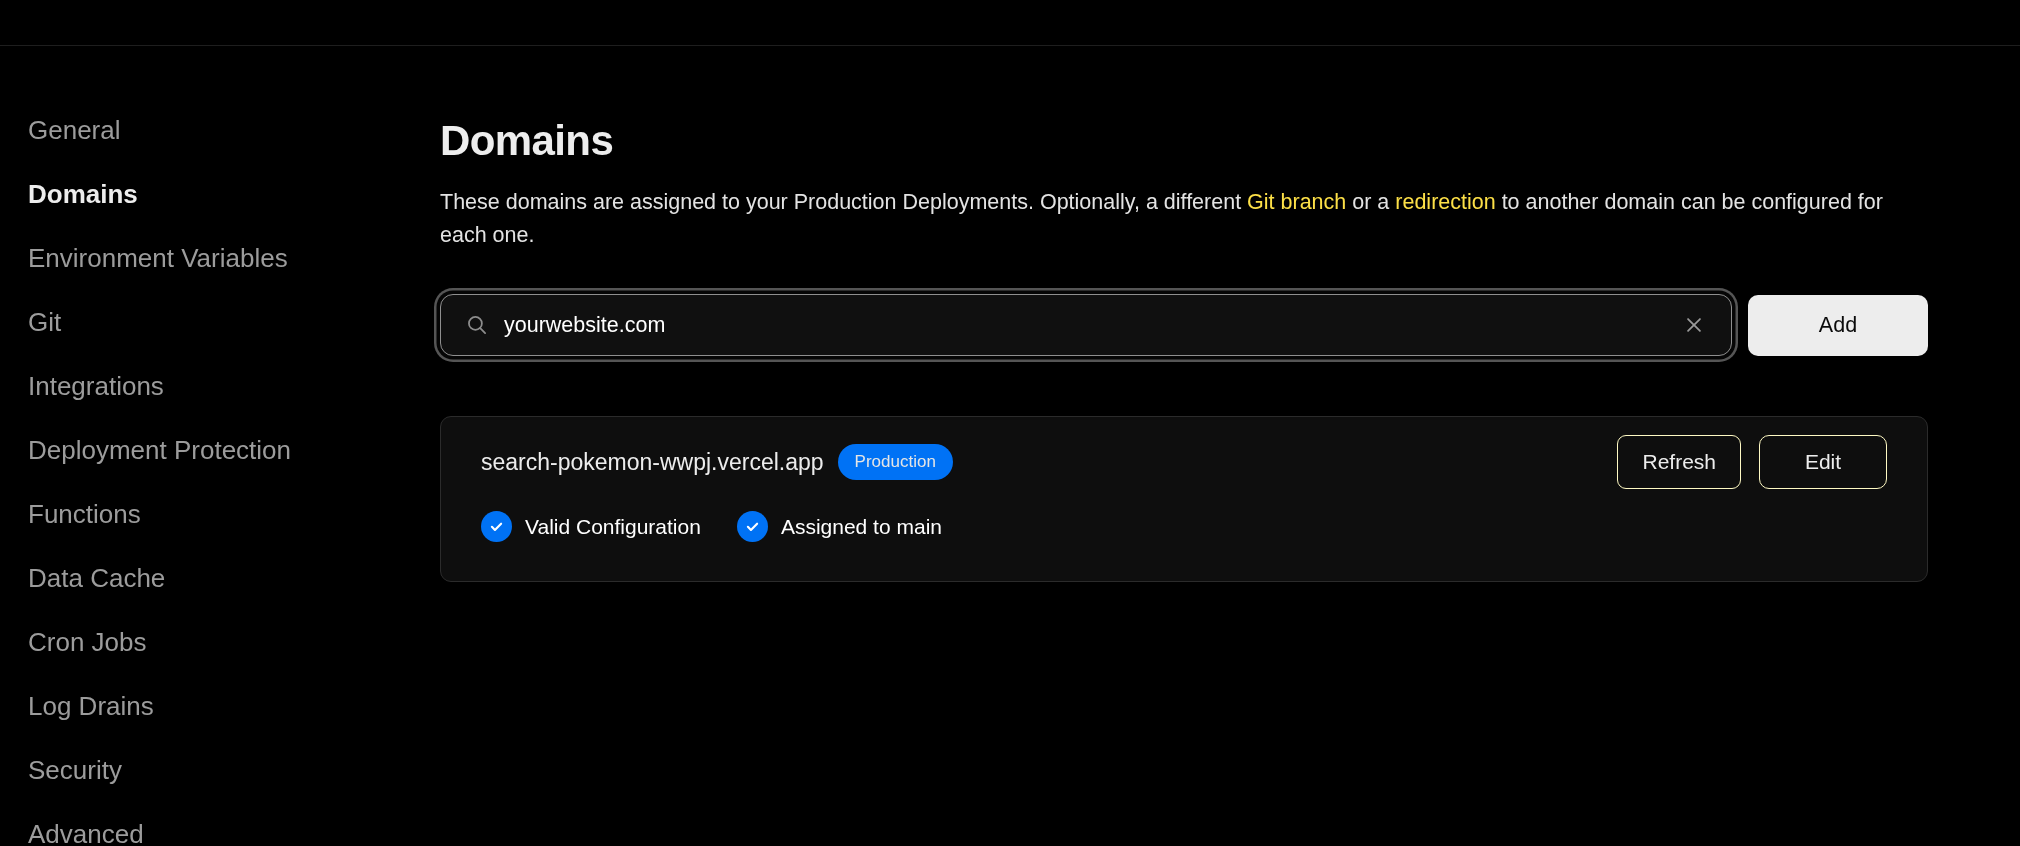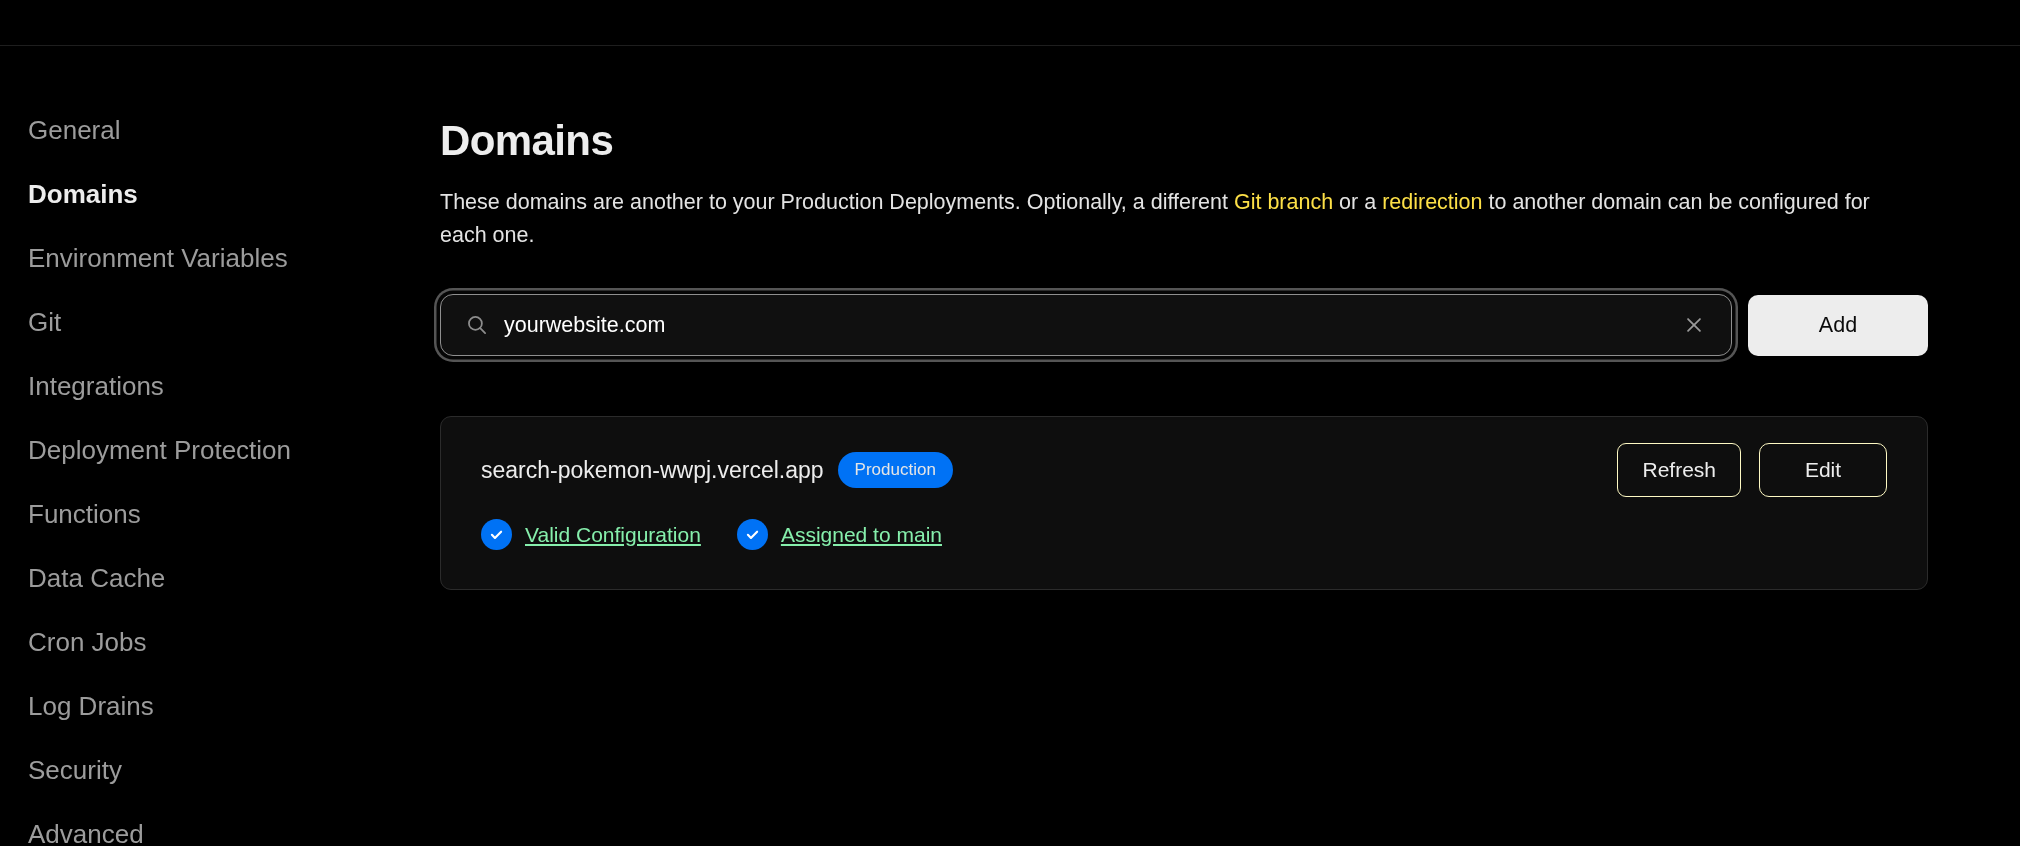--- a/index.html
+++ b/index.html
@@ -114,21 +114,21 @@
     font-weight: 500;
     cursor: pointer;
   }
 
   
   .card {
     margin-top: 60px;
     background: #0e0e0e;
     border: 1px solid #2b2b2b;
     border-radius: 11px;
-    padding: 26px 40px 39px 40px;
+    padding: 18px 40px 39px 40px;
   }
   .card-row1 { display: flex; align-items: center; }
   .domain-name { font-size: 23px; font-weight: 500; color: #ededed; }
   .badge {
     margin-left: 14px;
     background: #0072f5;
     color: #e5e5e5;
     font-size: 17px;
     font-weight: 500;
     line-height: 1;
@@ -162,21 +162,21 @@
   .check-circle {
     width: 31px;
     height: 31px;
     border-radius: 50%;
     background: #0072f5;
     display: flex;
     align-items: center;
     justify-content: center;
     flex: 0 0 auto;
   }
-  .status-label { font-size: 21px; color: #86efac; text-decoration: underline; }
+  .status-label { font-size: 21px; color: #ffffff; }
 </style>
 </head>
 <body>
 
 <div class="topbar"></div>
 
 <div class="content">
 
   <nav class="sidebar">
     <a class="nav-item">General</a>
@@ -190,21 +190,21 @@
     <a class="nav-item">Cron Jobs</a>
     <a class="nav-item">Log Drains</a>
     <a class="nav-item">Security</a>
     <a class="nav-item">Advanced</a>
   </nav>
 
   <main class="main">
 
     <h1 class="page-title">Domains</h1>
 
-    <p class="desc"><span>These domains are another to your Production Deployments. Optionally, a different </span><a class="link">Git branch</a><span> or a </span><a class="link">redirection</a><span> to another domain can be configured for each one.</span></p>
+    <p class="desc"><span>These domains are assigned to your Production Deployments. Optionally, a different </span><a class="link">Git branch</a><span> or a </span><a class="link">redirection</a><span> to another domain can be configured for each one.</span></p>
 
     <div class="search-row">
       <div class="search-box">
         <svg class="search-glyph" width="25" height="25" viewBox="0 0 24 24" fill="none" stroke="#8d8d8d" stroke-width="1.7" stroke-linecap="round">
           <circle cx="10" cy="10" r="6.2"></circle>
           <line x1="14.6" y1="14.6" x2="19.3" y2="19.3"></line>
         </svg>
         <input type="text" spellcheck="false" value="yourwebsite.com" style="">
         <button class="clear-btn">
           <svg width="26" height="26" viewBox="0 0 24 24" fill="none" stroke="#9a9a9a" stroke-width="1.6" stroke-linecap="round">

